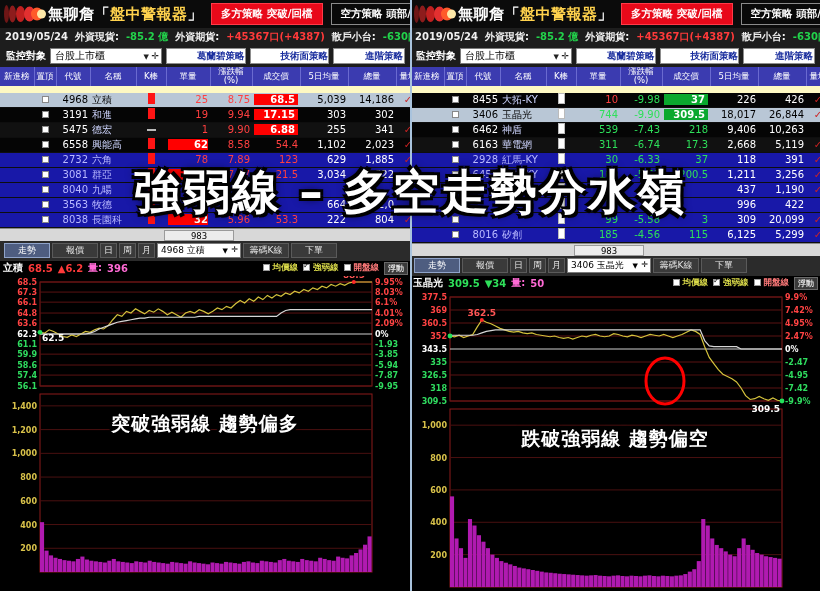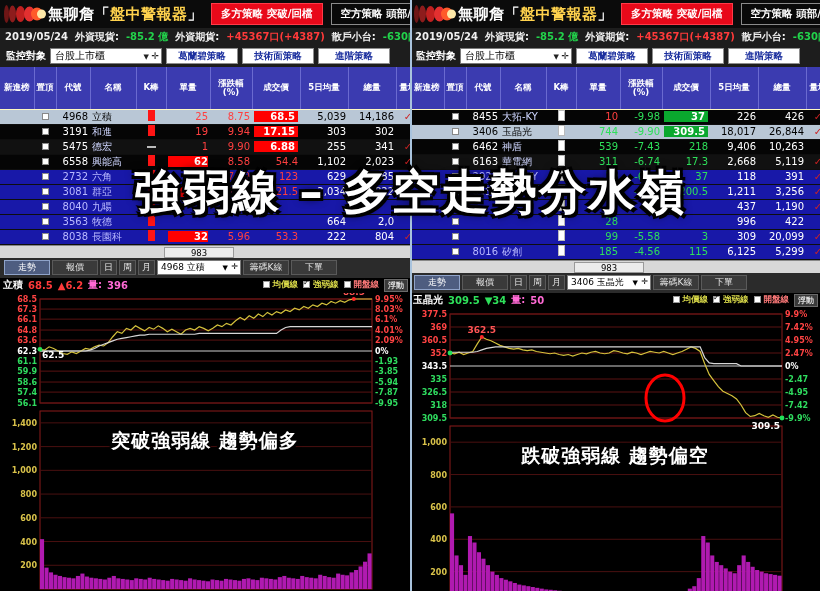--- a/index.html
+++ b/index.html
@@ -40,26 +40,26 @@
 
   
   .filterbar { height:22px; background:#1d1d1d; display:flex; align-items:center; gap:4px; padding-left:6px; }
   .filter-label { color:#fff; font-size:10px; font-weight:bold; white-space:nowrap;}
   .combo { position:relative; width:112px; height:16px; background:#fff; border:1px solid #7a7a7a;
            font-size:10px; color:#000; display:flex; align-items:center; padding-left:4px; }
   .combo .caret { position:absolute; right:12px; top:4px; font-size:7px; color:#222; }
   .combo .plus  { position:absolute; right:2px; top:2px; font-size:9px; color:#222; }
   .fbtn { height:16px; min-width:72px; background:#fff; border:1px solid #8d8d8d; color:#1b2f9e;
           font-size:9.5px; font-weight:bold; display:flex; align-items:center; justify-content:center;
-          white-space:nowrap; }
+          white-space:nowrap;padding-left:30px; }
 
   
   .table { width:100%; border-collapse:collapse; table-layout:fixed; }
-  .table th { background:#3b3bb0; color:#fff; font-size:8.5px; font-weight:bold; height:22px;
-              border-right:1px solid #6a6ad0; border-bottom:1px solid #fef9c3; line-height:1.05; padding:12px 1px;}
+  .table th { background:#3b3bb0; color:#fff; font-size:8.5px; font-weight:normal; height:22px;
+              border-right:1px solid #6a6ad0; border-bottom:7px solid #fef9c3; line-height:1.05; padding:0 1px;}
   .table td { font-size:10px; height:15px; padding:0 2px; border-bottom:1px solid #0e0e0e;
               white-space:nowrap; overflow:hidden; }
   .row-dark  td { background:#050505; }
   .row-dark2 td { background:#111; }
   .row-sel   td { background:#b9c7d6; color:#000; }
   .row-blue  td { background:#1818a8; color:#c9c9ff; }
   .t-right { text-align:right; }
   .t-center{ text-align:center; }
   .cid { color:#fff; }
   .row-sel .cid, .row-sel .cnm { color:#000; }

